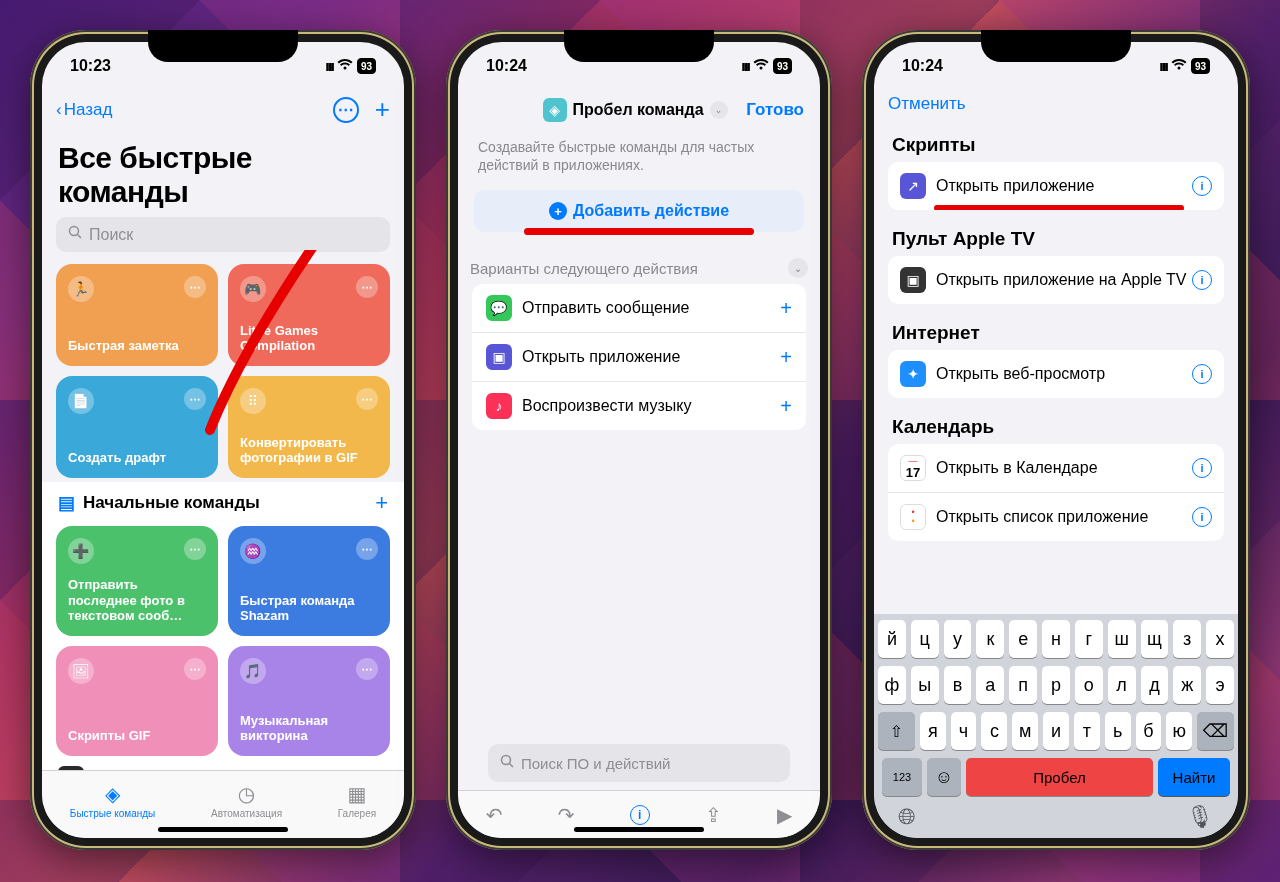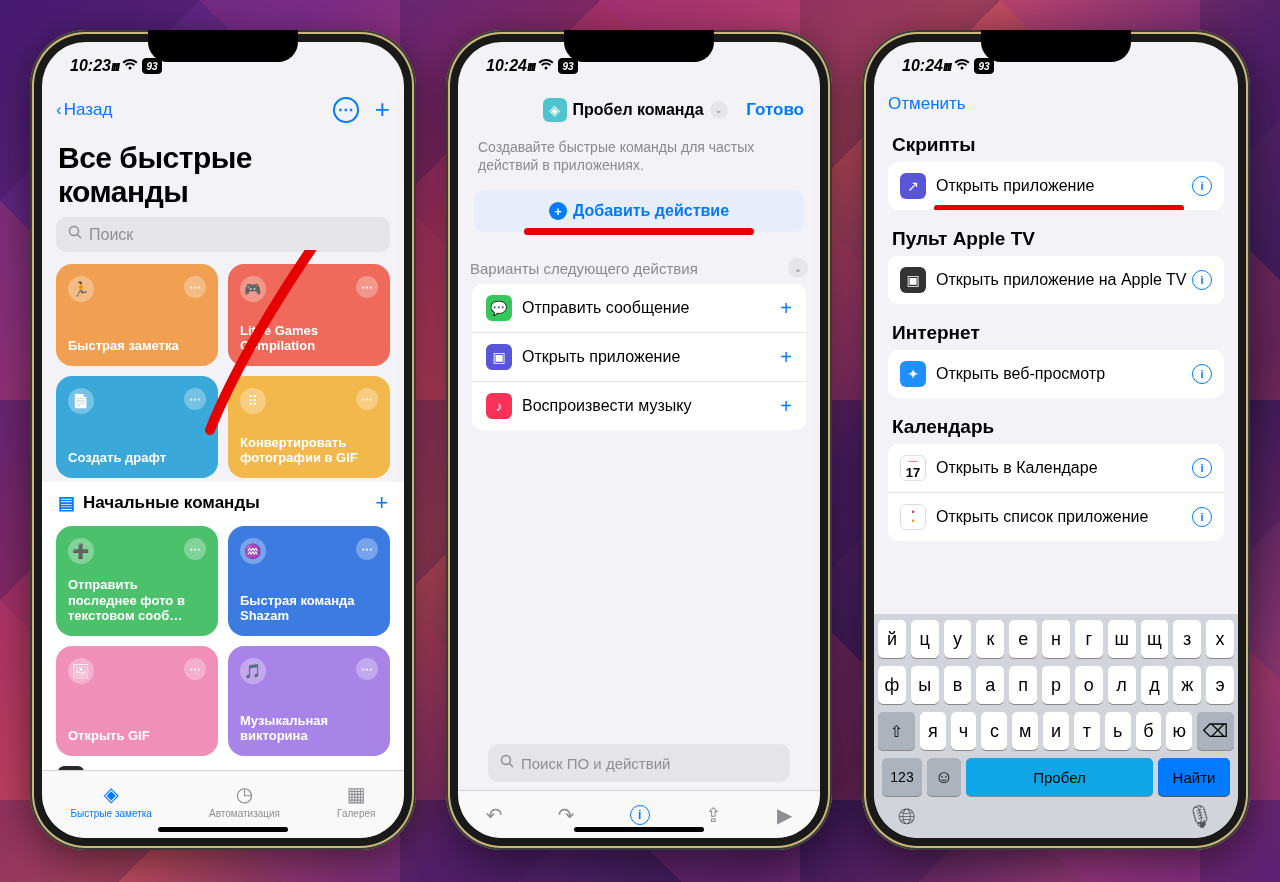--- a/index.html
+++ b/index.html
@@ -35,22 +35,22 @@
     overflow: hidden;
     position: relative;
     display:flex; flex-direction:column;
   }
   .notch {
     position:absolute; top:0; left:50%; transform:translateX(-50%);
     width: 150px; height: 32px; background:#000;
     border-radius: 0 0 20px 20px; z-index:50;
   }
   .status-bar {
-    height: 48px; display:flex; justify-content:flex-start; align-items:center;
-    padding: 0 28px; font-size:16px; font-weight:600; color:#000;font-style:italic;
+    height: 48px; display:flex; justify-content:space-between; align-items:center;
+    padding: 0 28px; font-size:16px; font-weight:600; color:#000;
   }
   .status-right { display:flex; align-items:center; gap:4px; font-size:14px;}
   .sig { letter-spacing:-2px; font-weight:bold;}
   .batt { border:1.5px solid #000; border-radius:4px; padding:0 3px; font-size:10px; font-weight:700; height:16px; display:flex; align-items:center; background:#000; color:#fff;}
   .content { flex:1; overflow:hidden; display:flex; flex-direction:column; }
 
   
   .nav1 { display:flex; align-items:center; justify-content:space-between; padding:4px 14px 0; }
   .back { color:#007aff; font-size:17px; display:flex; align-items:center; gap:2px;}
   .nav1-right { display:flex; gap:16px; align-items:center;}
@@ -123,23 +123,23 @@
   .red-under3 { position:absolute; width:250px; height:6px; background:#e60000; bottom:-1px; left:46px; border-radius:3px;}
   .scroll3 { flex:1; overflow:hidden;}
 
   
   .keyboard { background:#d1d4da; padding:6px 4px 4px;}
   .krow { display:flex; justify-content:center; gap:5px; margin-bottom:8px;}
   .key { background:#fff; border-radius:5px; box-shadow:0 1px 0 #888; width:28px; height:38px; display:flex;align-items:center;justify-content:center; font-size:18px;}
   .key.wide { width:40px; background:#adb3bd;}
   .key.shift { width:40px; background:#adb3bd; font-size:16px;}
   .krow4 { display:flex; gap:5px; padding:0 4px;}
-  .key123 { background:#adb3bd; border-radius:5px; width:40px; height:38px; display:flex;align-items:center;justify-content:center;font-size:14px; box-shadow:0 1px 0 #888;}
+  .key123 { background:#adb3bd; border-radius:5px; width:40px; height:38px; display:flex;align-items:center;justify-content:center;font-size:11px; box-shadow:0 1px 0 #888;}
   .keysmile { background:#adb3bd; border-radius:5px; width:34px; height:38px; display:flex;align-items:center;justify-content:center;font-size:18px; box-shadow:0 1px 0 #888;}
-  .keyspace { background:#0ea5e9; border-radius:5px; flex:1; height:38px; display:flex;align-items:center;justify-content:center;font-size:15px; box-shadow:0 1px 0 #888;}
+  .keyspace { background:#ef4444; border-radius:5px; flex:1; height:38px; display:flex;align-items:center;justify-content:center;font-size:15px; box-shadow:0 1px 0 #888;}
   .keyfind { background:#007aff; color:#000000; border-radius:5px; width:72px; height:38px; display:flex;align-items:center;justify-content:center;font-size:15px; box-shadow:0 1px 0 #555;}
   .kbottom { display:flex; justify-content:space-between; align-items:center; padding:8px 20px 4px; color:#50555c;}
   .kbottom span{font-size:22px;}
 
   .cal-ic { width:26px;height:26px;background:#fff;border:1px solid #ddd;border-radius:6px;display:flex;flex-direction:column;align-items:center;justify-content:center;font-size:9px;line-height:1;}
   .cal-ic .num{font-size:13px;font-weight:600;}
 </style>
 </head>
 <body>
 <div class="tri-bg"></div>
@@ -232,21 +232,21 @@
                 <div class="card-ic">♒</div>
                 <div class="card-more">⋯</div>
               </div>
     <div class="card-label">Быстрая команда Shazam</div>
   </div>
             <div class="card card2" style="background:#f08fb8">
     <div class="card-top">
                 <div class="card-ic">🖼</div>
                 <div class="card-more">⋯</div>
               </div>
-    <div class="card-label">Открыть GIF</div>
+    <div class="card-label">Скрипты GIF</div>
   </div>
             <div class="card card2" style="background:#a884e8">
     <div class="card-top">
                 <div class="card-ic">🎵</div>
                 <div class="card-more">⋯</div>
               </div>
     <div class="card-label">Музыкальная викторина</div>
   </div>
           </div>
       <div class="dictaphone">
@@ -258,21 +258,21 @@
                 </svg>
           </div>
           <span>Диктофон</span>
         </div>
         <span class="see-all">См. все</span>
       </div>
     </div>
     <div class="tabbar">
       <div class="tab active">
         <span class="tab-ic">◈</span>
-        <span>Быстрые заметка</span>
+        <span>Быстрые команды</span>
       </div>
       <div class="tab">
         <span class="tab-ic">◷</span>
         <span>Автоматизация</span>
       </div>
       <div class="tab">
         <span class="tab-ic">▦</span>
         <span>Галерея</span>
       </div>
     </div>

